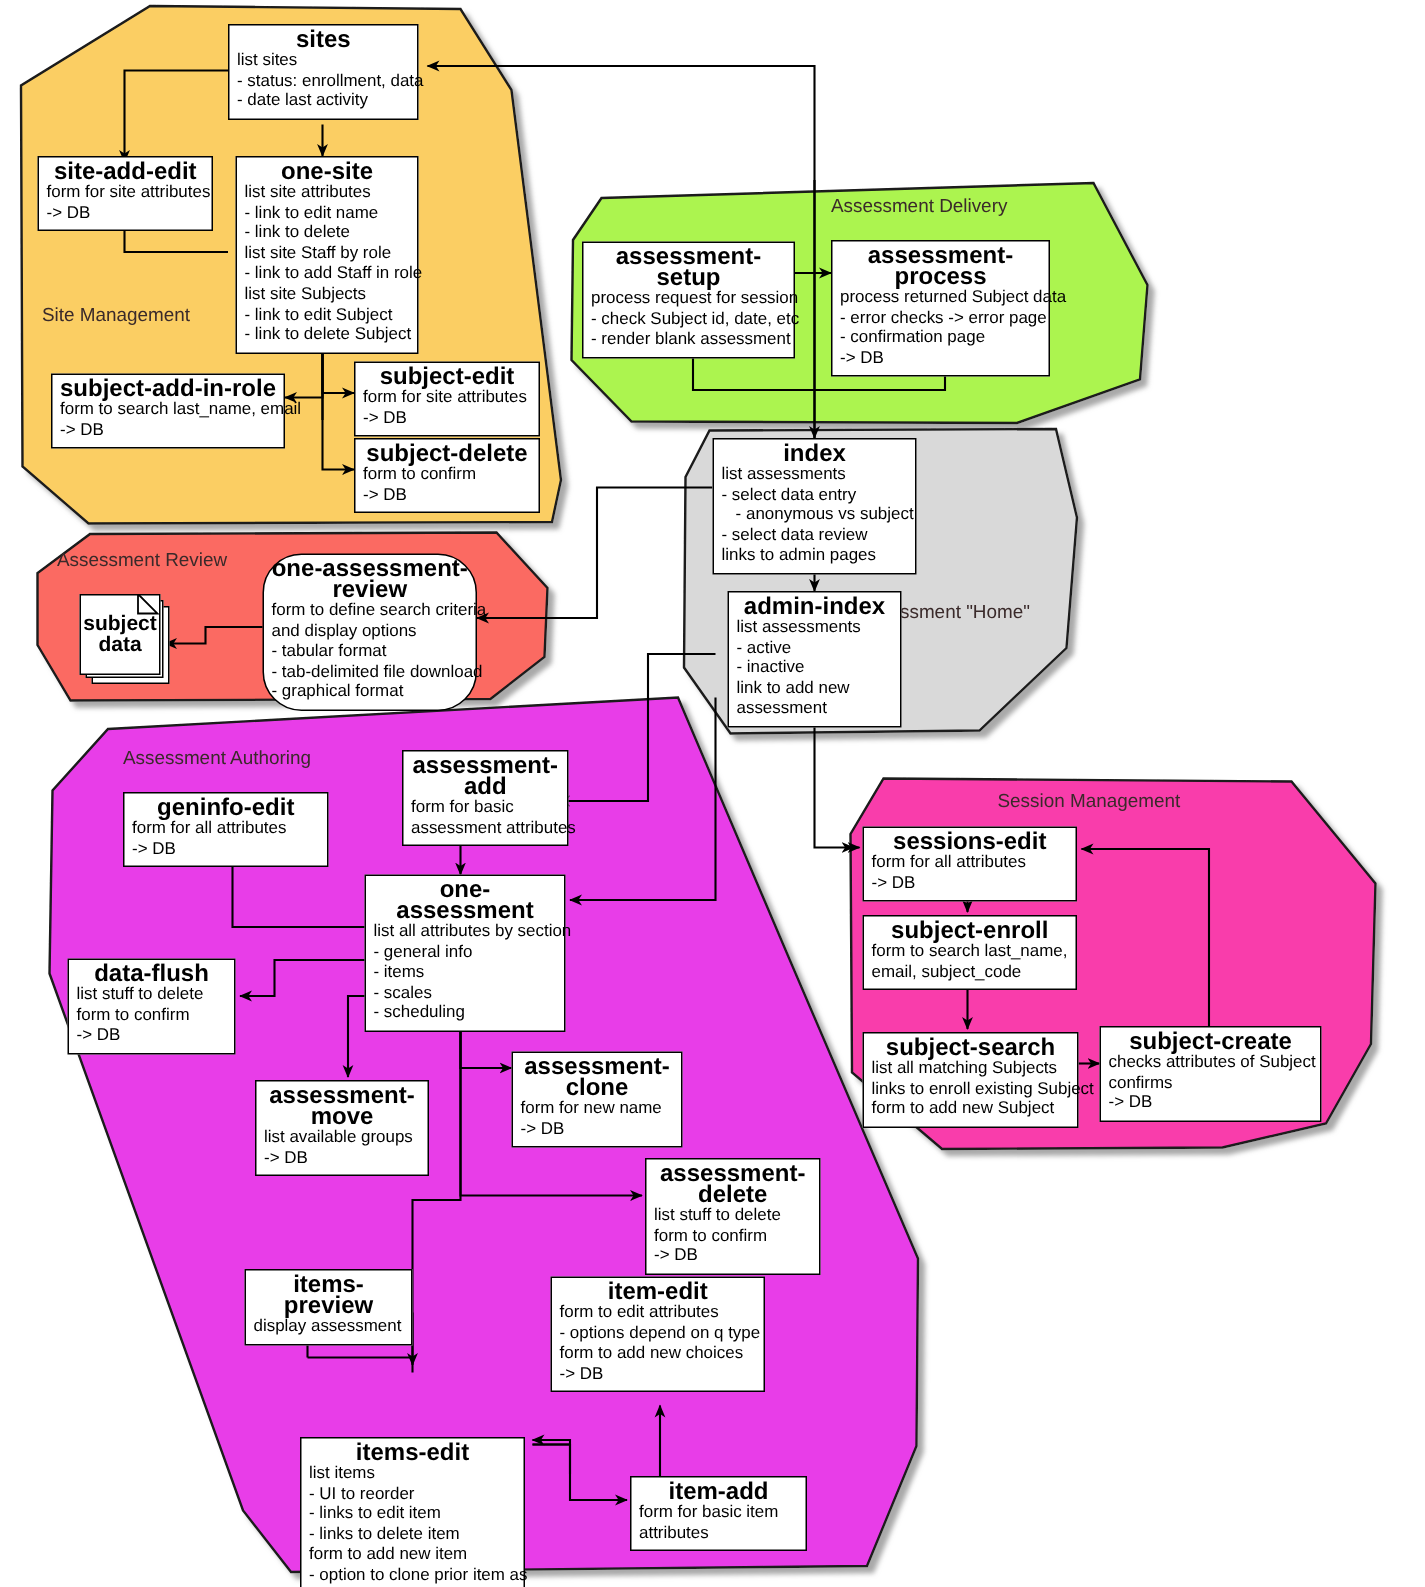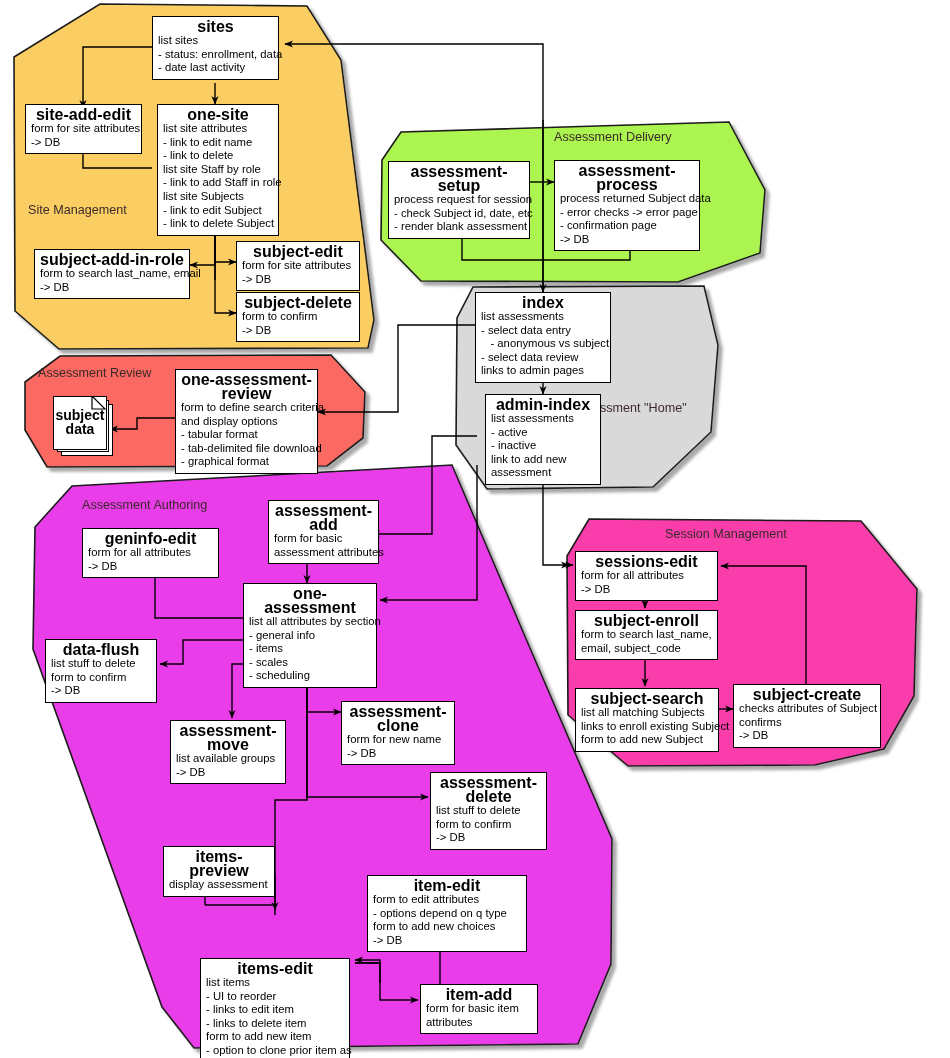--- a/index.html
+++ b/index.html
@@ -219,21 +219,21 @@
 
   <div class="node" style="left:485px;top:394px;width:116px;">
     <span class="ttl">admin-index</span>
     <span class="ln">list assessments</span>
     <span class="ln">- active</span>
     <span class="ln">- inactive</span>
     <span class="ln">link to add new</span>
     <span class="ln">assessment</span>
   </div>
 
-  <div class="node" style="left:175px;top:369px;width:143px;">
+  <div class="node" style="left:175px;top:369px;width:143px;border-radius:26px;">
     <span class="ttl">one-assessment-review</span>
     <span class="ln">form to define search criteria</span>
     <span class="ln">and display options</span>
     <span class="ln">- tabular format</span>
     <span class="ln">- tab-delimited file download</span>
     <span class="ln">- graphical format</span>
   </div>
 
   <div class="docstack" style="left:53px;top:396px;width:64px;height:62px;">
     <div class="sheet" style="left:8px; top:8px; width:52px;height:52px;"></div>
@@ -303,21 +303,21 @@
     <span class="ttl">items-edit</span>
     <span class="ln">list items</span>
     <span class="ln">- UI to reorder</span>
     <span class="ln">- links to edit item</span>
     <span class="ln">- links to delete item</span>
     <span class="ln">form to add new item</span>
     <span class="ln">- option to clone prior item as</span>
     <span class="ln">new item</span>
   </div>
 
-  <div class="node" style="left:367px;top:875px;width:160px;">
+  <div class="node" style="left:367px;top:851px;width:143px;">
     <span class="ttl">item-edit</span>
     <span class="ln">form to edit attributes</span>
     <span class="ln">- options depend on q type</span>
     <span class="ln">form to add new choices</span>
     <span class="ln">-&gt; DB</span>
   </div>
 
   <div class="node" style="left:420px;top:984px;width:118px;">
     <span class="ttl">item-add</span>
     <span class="ln">form for basic item</span>

